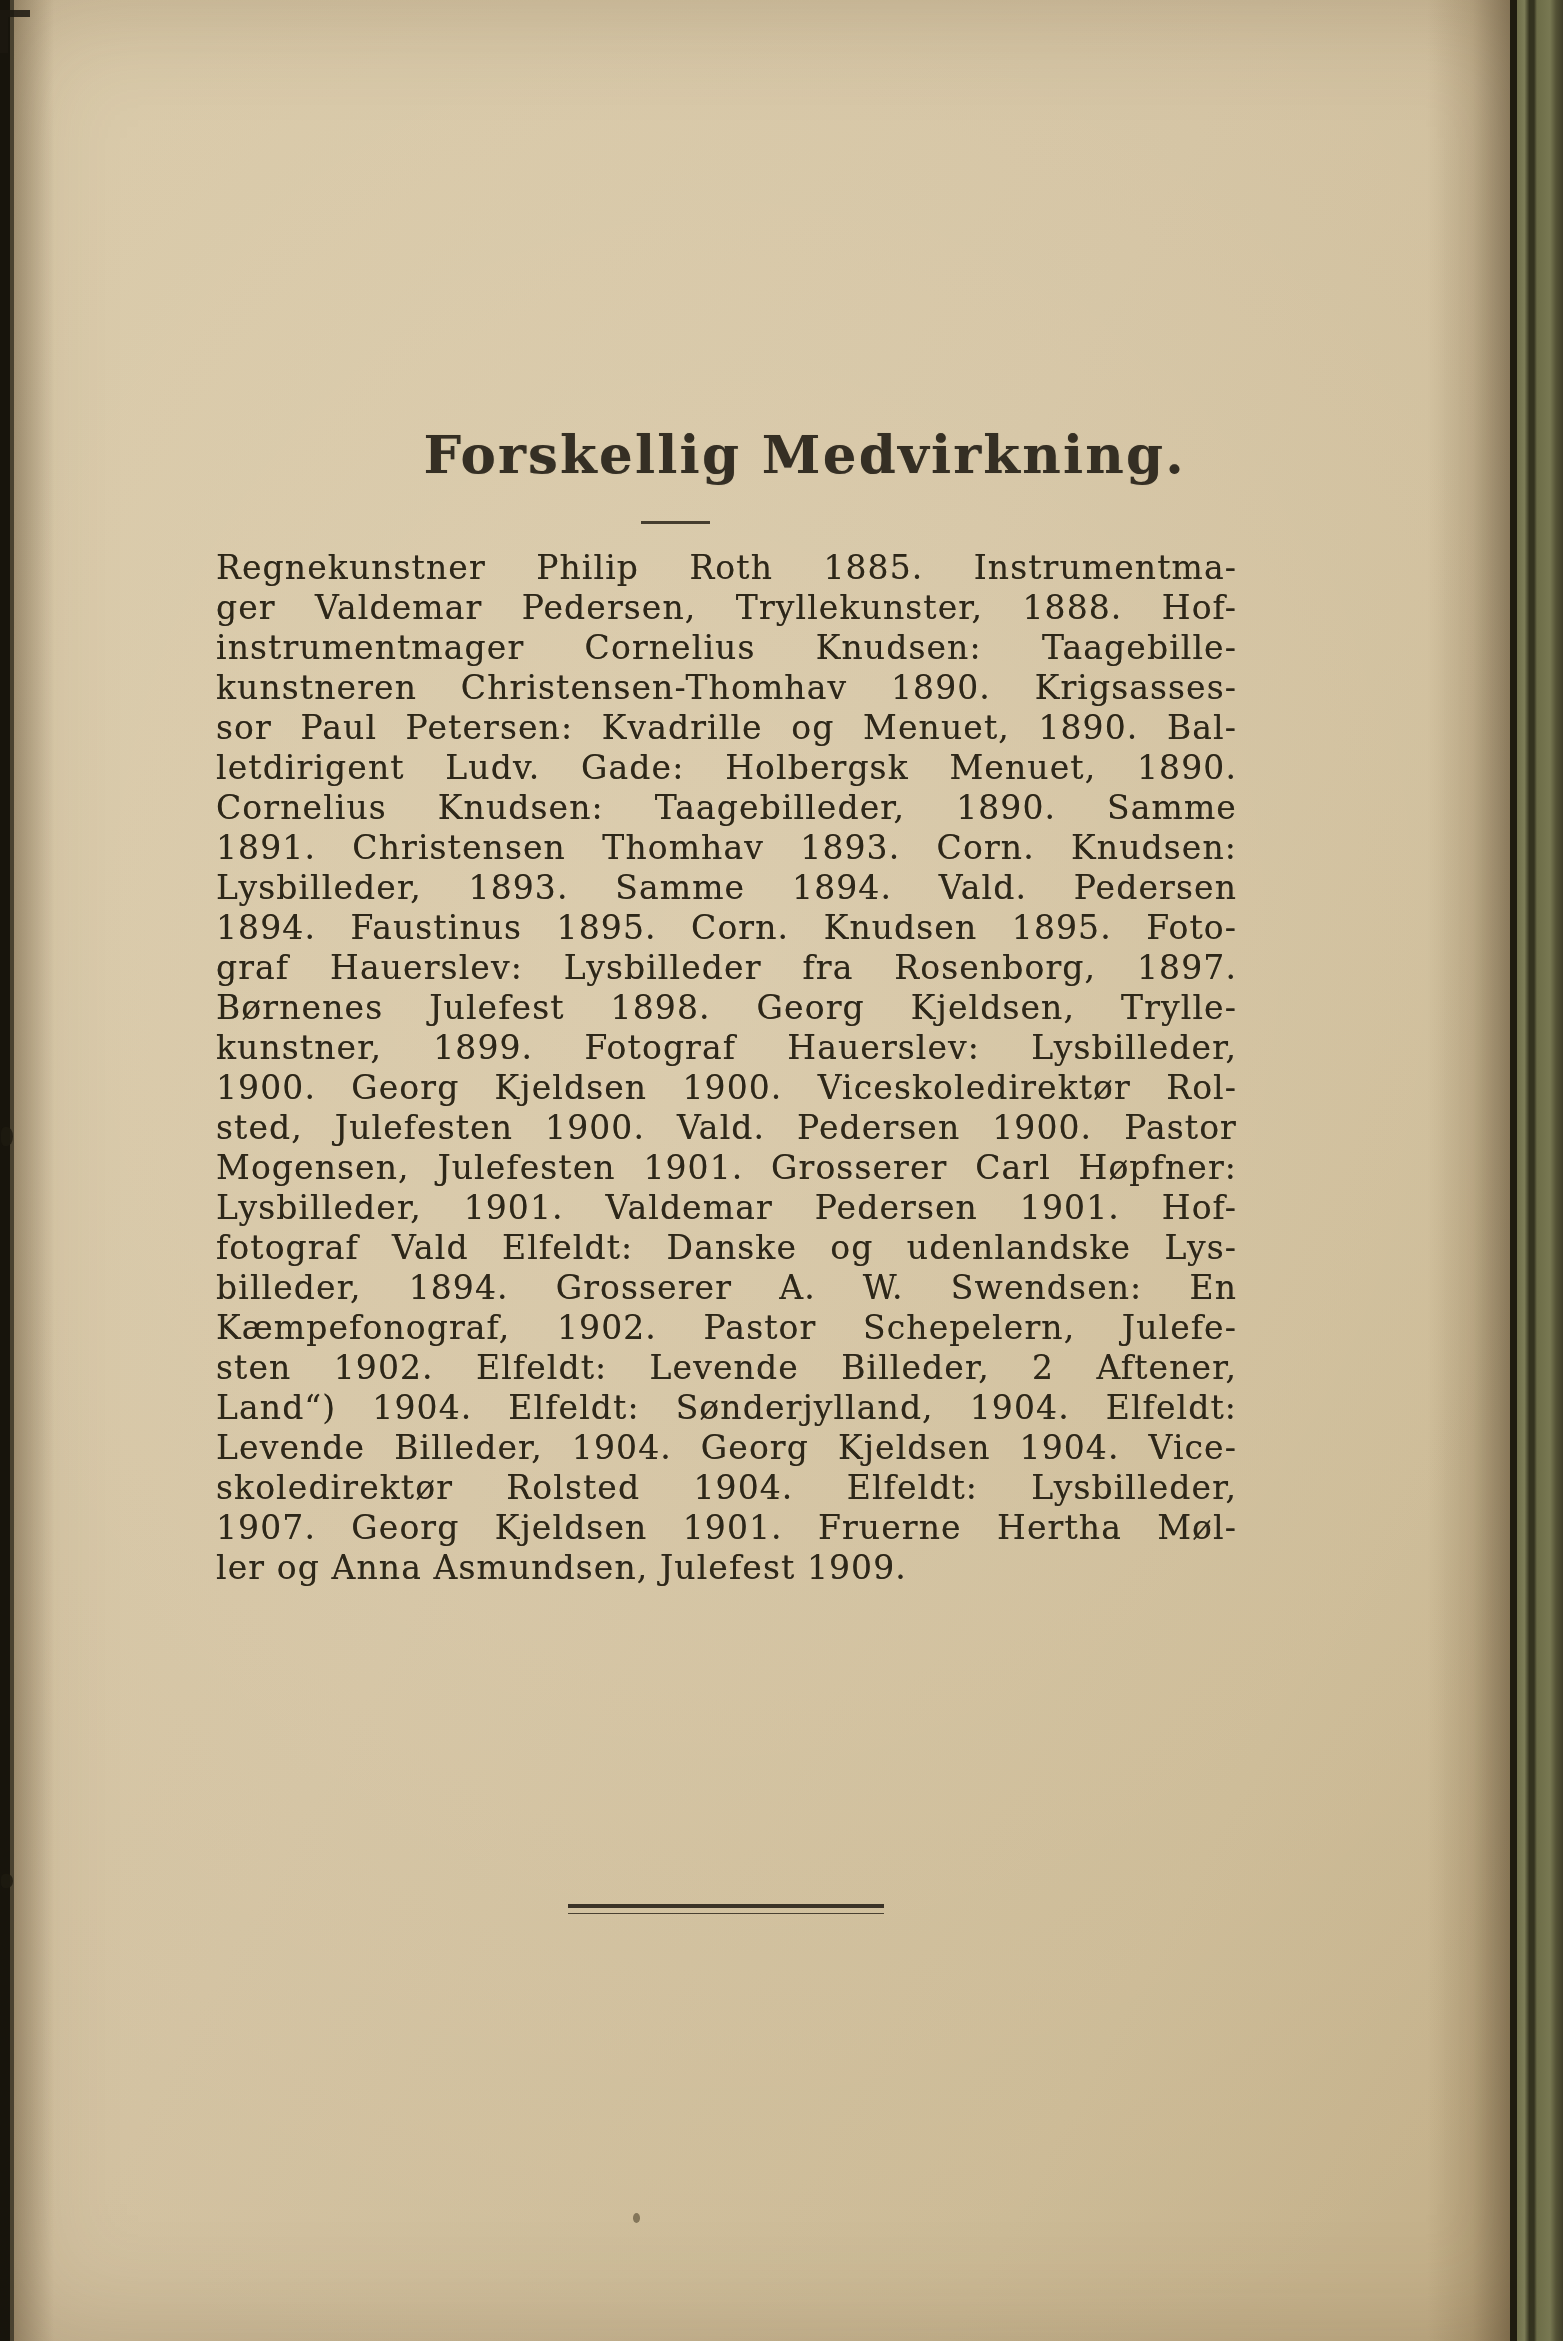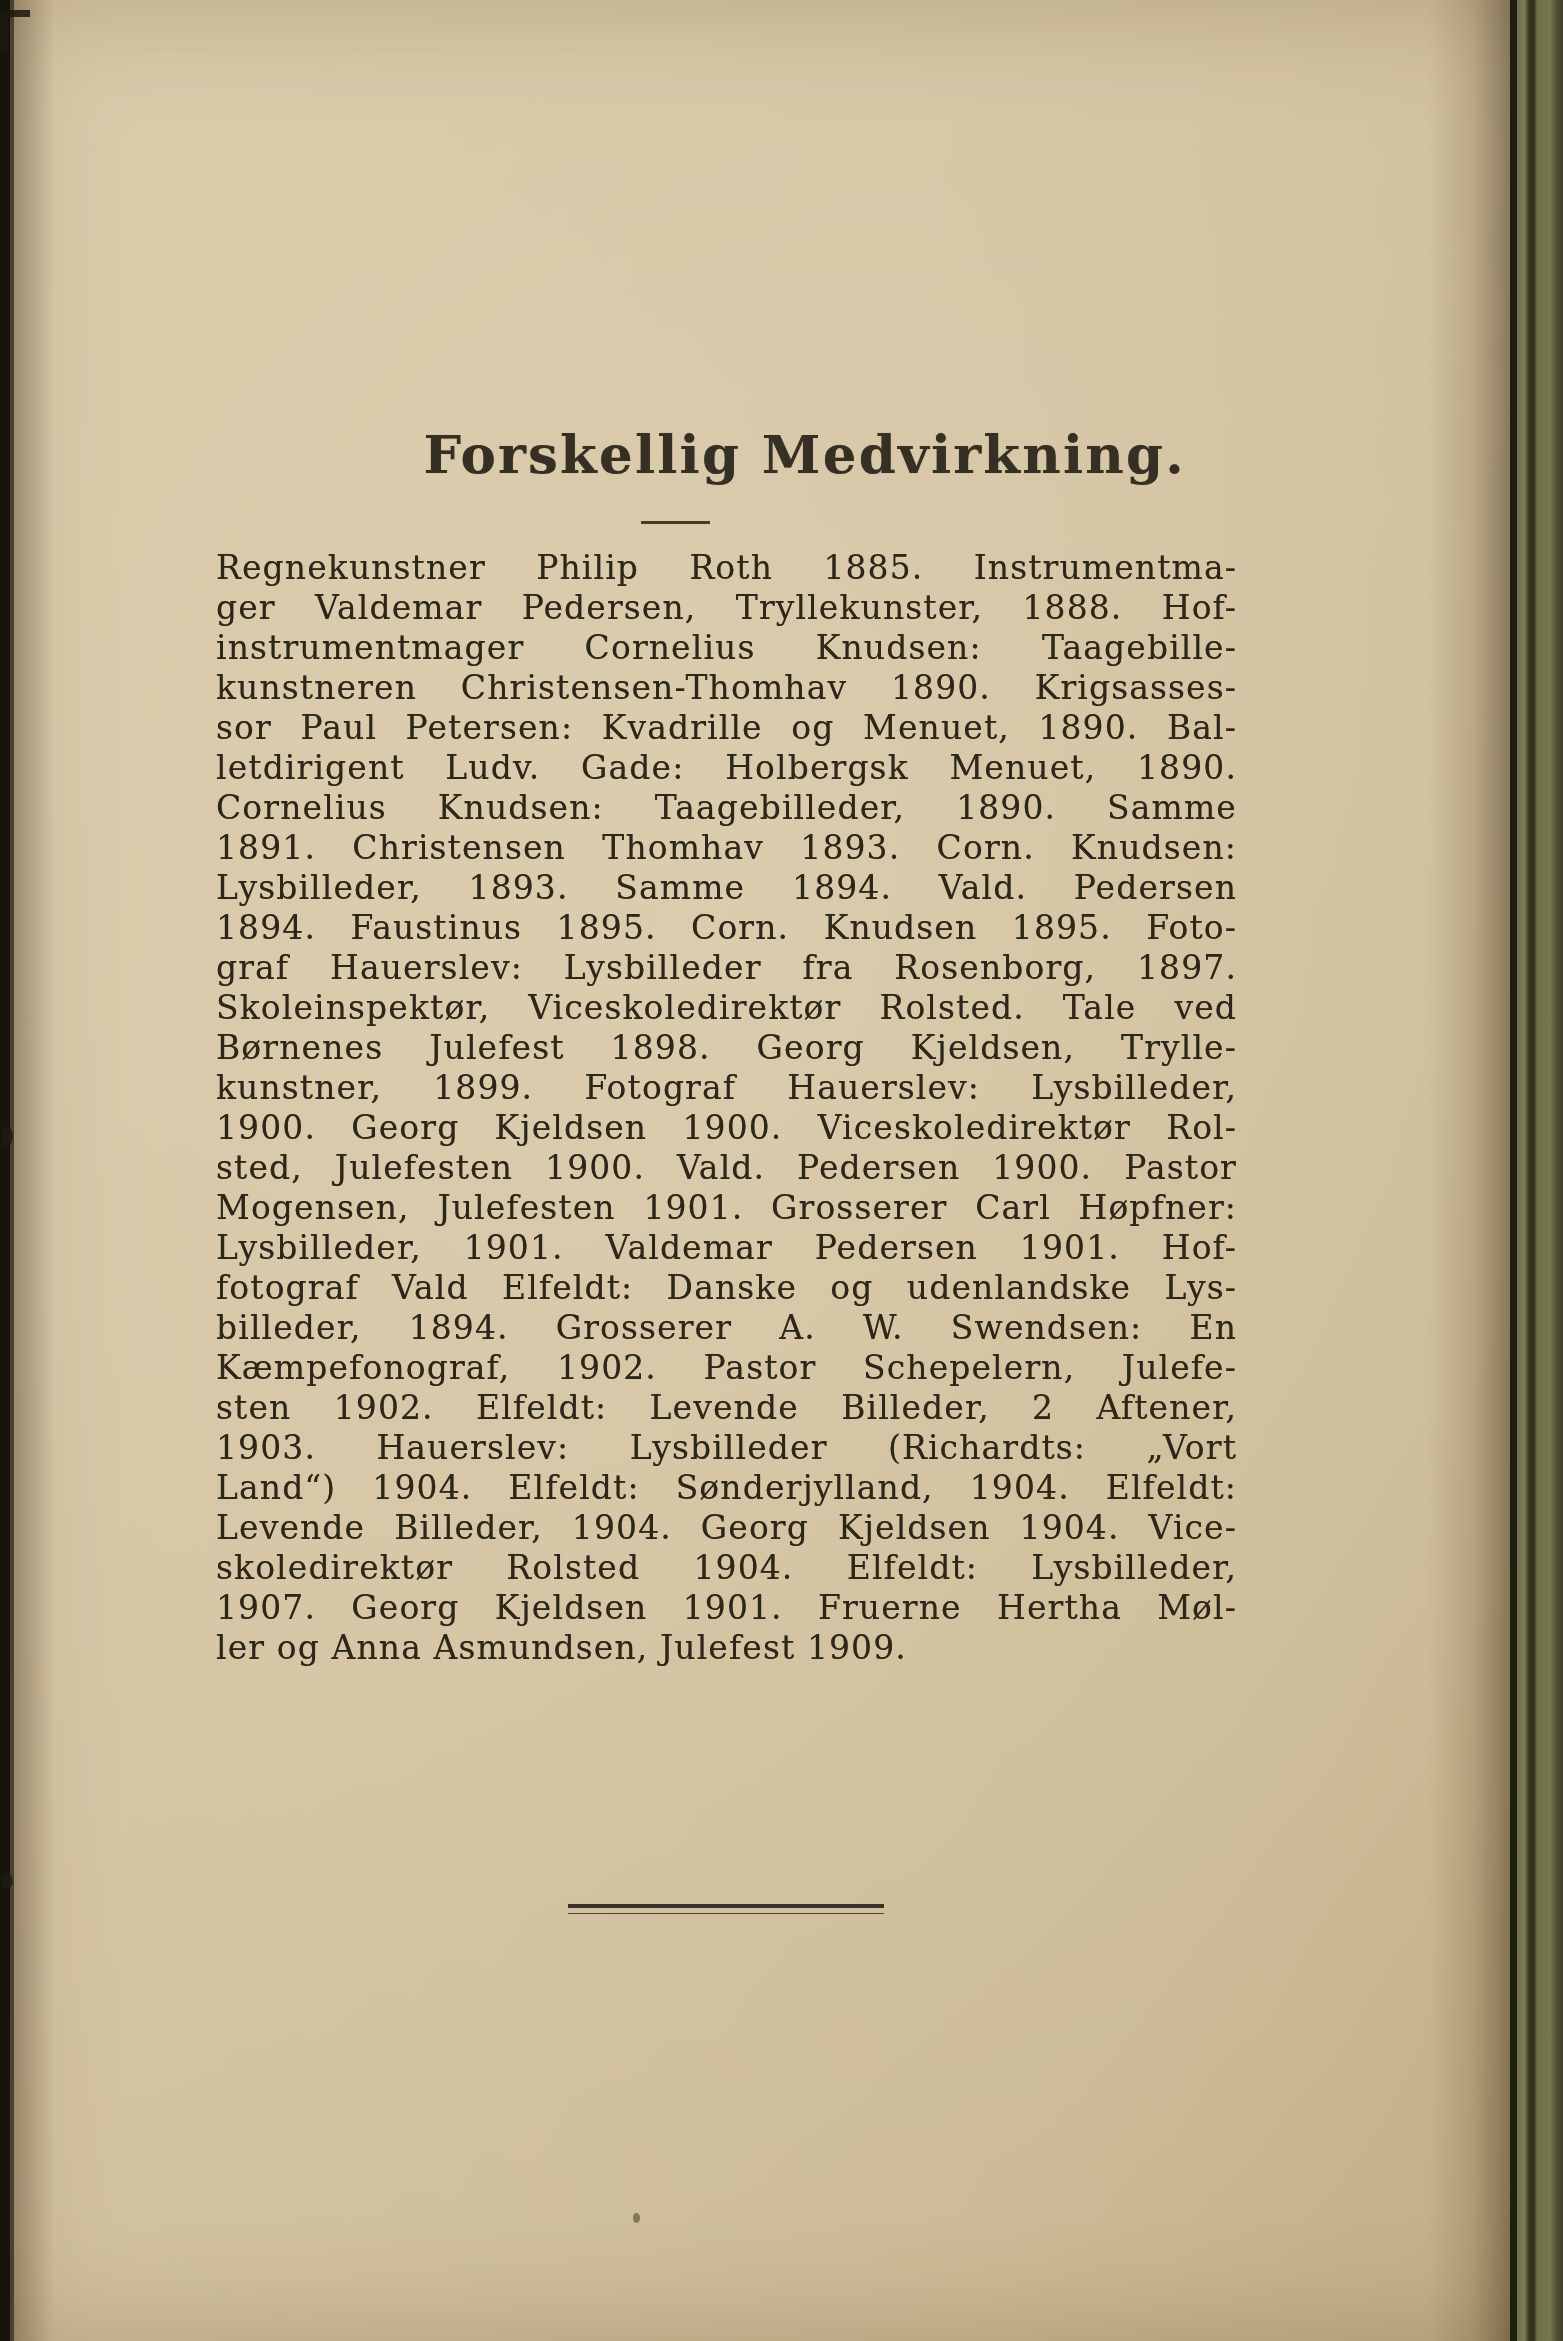--- a/index.html
+++ b/index.html
@@ -156,32 +156,30 @@
     <div class="line">ger Valdemar Pedersen, Tryllekunster, 1888. Hof-</div>
     <div class="line">instrumentmager Cornelius Knudsen: Taagebille-</div>
     <div class="line">kunstneren Christensen-Thomhav 1890. Krigsasses-</div>
     <div class="line">sor Paul Petersen: Kvadrille og Menuet, 1890. Bal-</div>
     <div class="line">letdirigent Ludv. Gade: Holbergsk Menuet, 1890.</div>
     <div class="line">Cornelius Knudsen: Taagebilleder, 1890. Samme</div>
     <div class="line">1891. Christensen Thomhav 1893. Corn. Knudsen:</div>
     <div class="line">Lysbilleder, 1893. Samme 1894. Vald. Pedersen</div>
     <div class="line">1894. Faustinus 1895. Corn. Knudsen 1895. Foto-</div>
     <div class="line">graf Hauerslev: Lysbilleder fra Rosenborg, 1897.</div>
-    <div class="line">Skoleinspektør, Viceskoledirektør Rolsted. Tale ved</div>
     <div class="line">Børnenes Julefest 1898. Georg Kjeldsen, Trylle-</div>
     <div class="line">kunstner, 1899. Fotograf Hauerslev: Lysbilleder,</div>
     <div class="line">1900. Georg Kjeldsen 1900. Viceskoledirektør Rol-</div>
     <div class="line">sted, Julefesten 1900. Vald. Pedersen 1900. Pastor</div>
     <div class="line">Mogensen, Julefesten 1901. Grosserer Carl Høpfner:</div>
     <div class="line">Lysbilleder, 1901. Valdemar Pedersen 1901. Hof-</div>
     <div class="line">fotograf Vald Elfeldt: Danske og udenlandske Lys-</div>
     <div class="line">billeder, 1894. Grosserer A. W. Swendsen: En</div>
     <div class="line">Kæmpefonograf, 1902. Pastor Schepelern, Julefe-</div>
     <div class="line">sten 1902. Elfeldt: Levende Billeder, 2 Aftener,</div>
-    <div class="line">1903. Hauerslev: Lysbilleder (Richardts: „Vort</div>
     <div class="line">Land“) 1904. Elfeldt: Sønderjylland, 1904. Elfeldt:</div>
     <div class="line">Levende Billeder, 1904. Georg Kjeldsen 1904. Vice-</div>
     <div class="line">skoledirektør Rolsted 1904. Elfeldt: Lysbilleder,</div>
     <div class="line">1907. Georg Kjeldsen 1901. Fruerne Hertha Møl-</div>
     <div class="line last">ler og Anna Asmundsen, Julefest 1909.</div>
   </div>
 
   <div class="end-rule">
     <div class="rule-top"></div>
     <div class="rule-bottom"></div>

